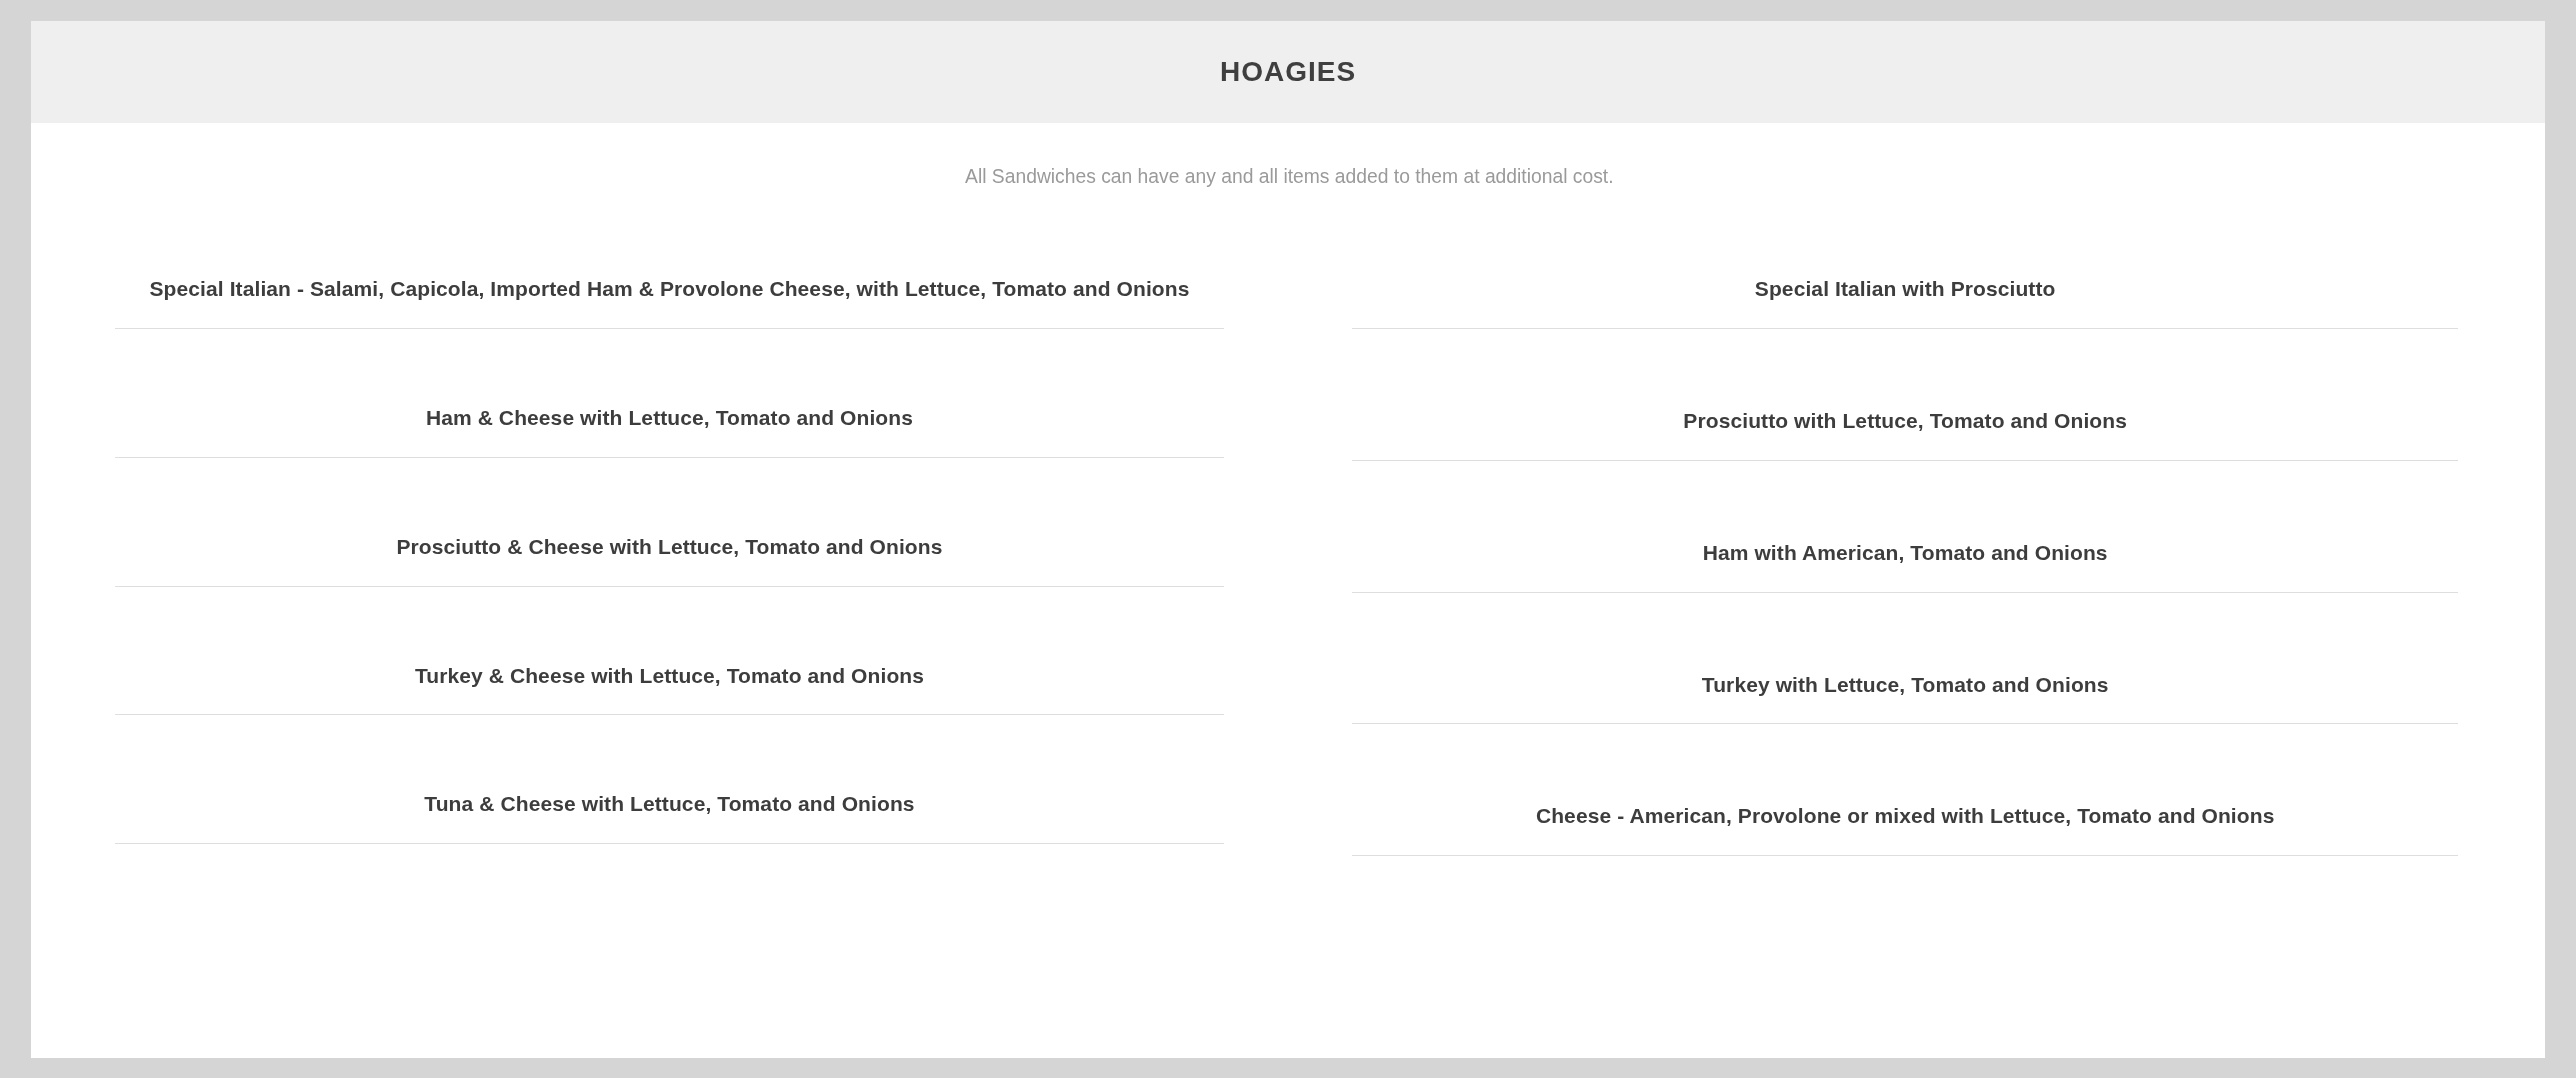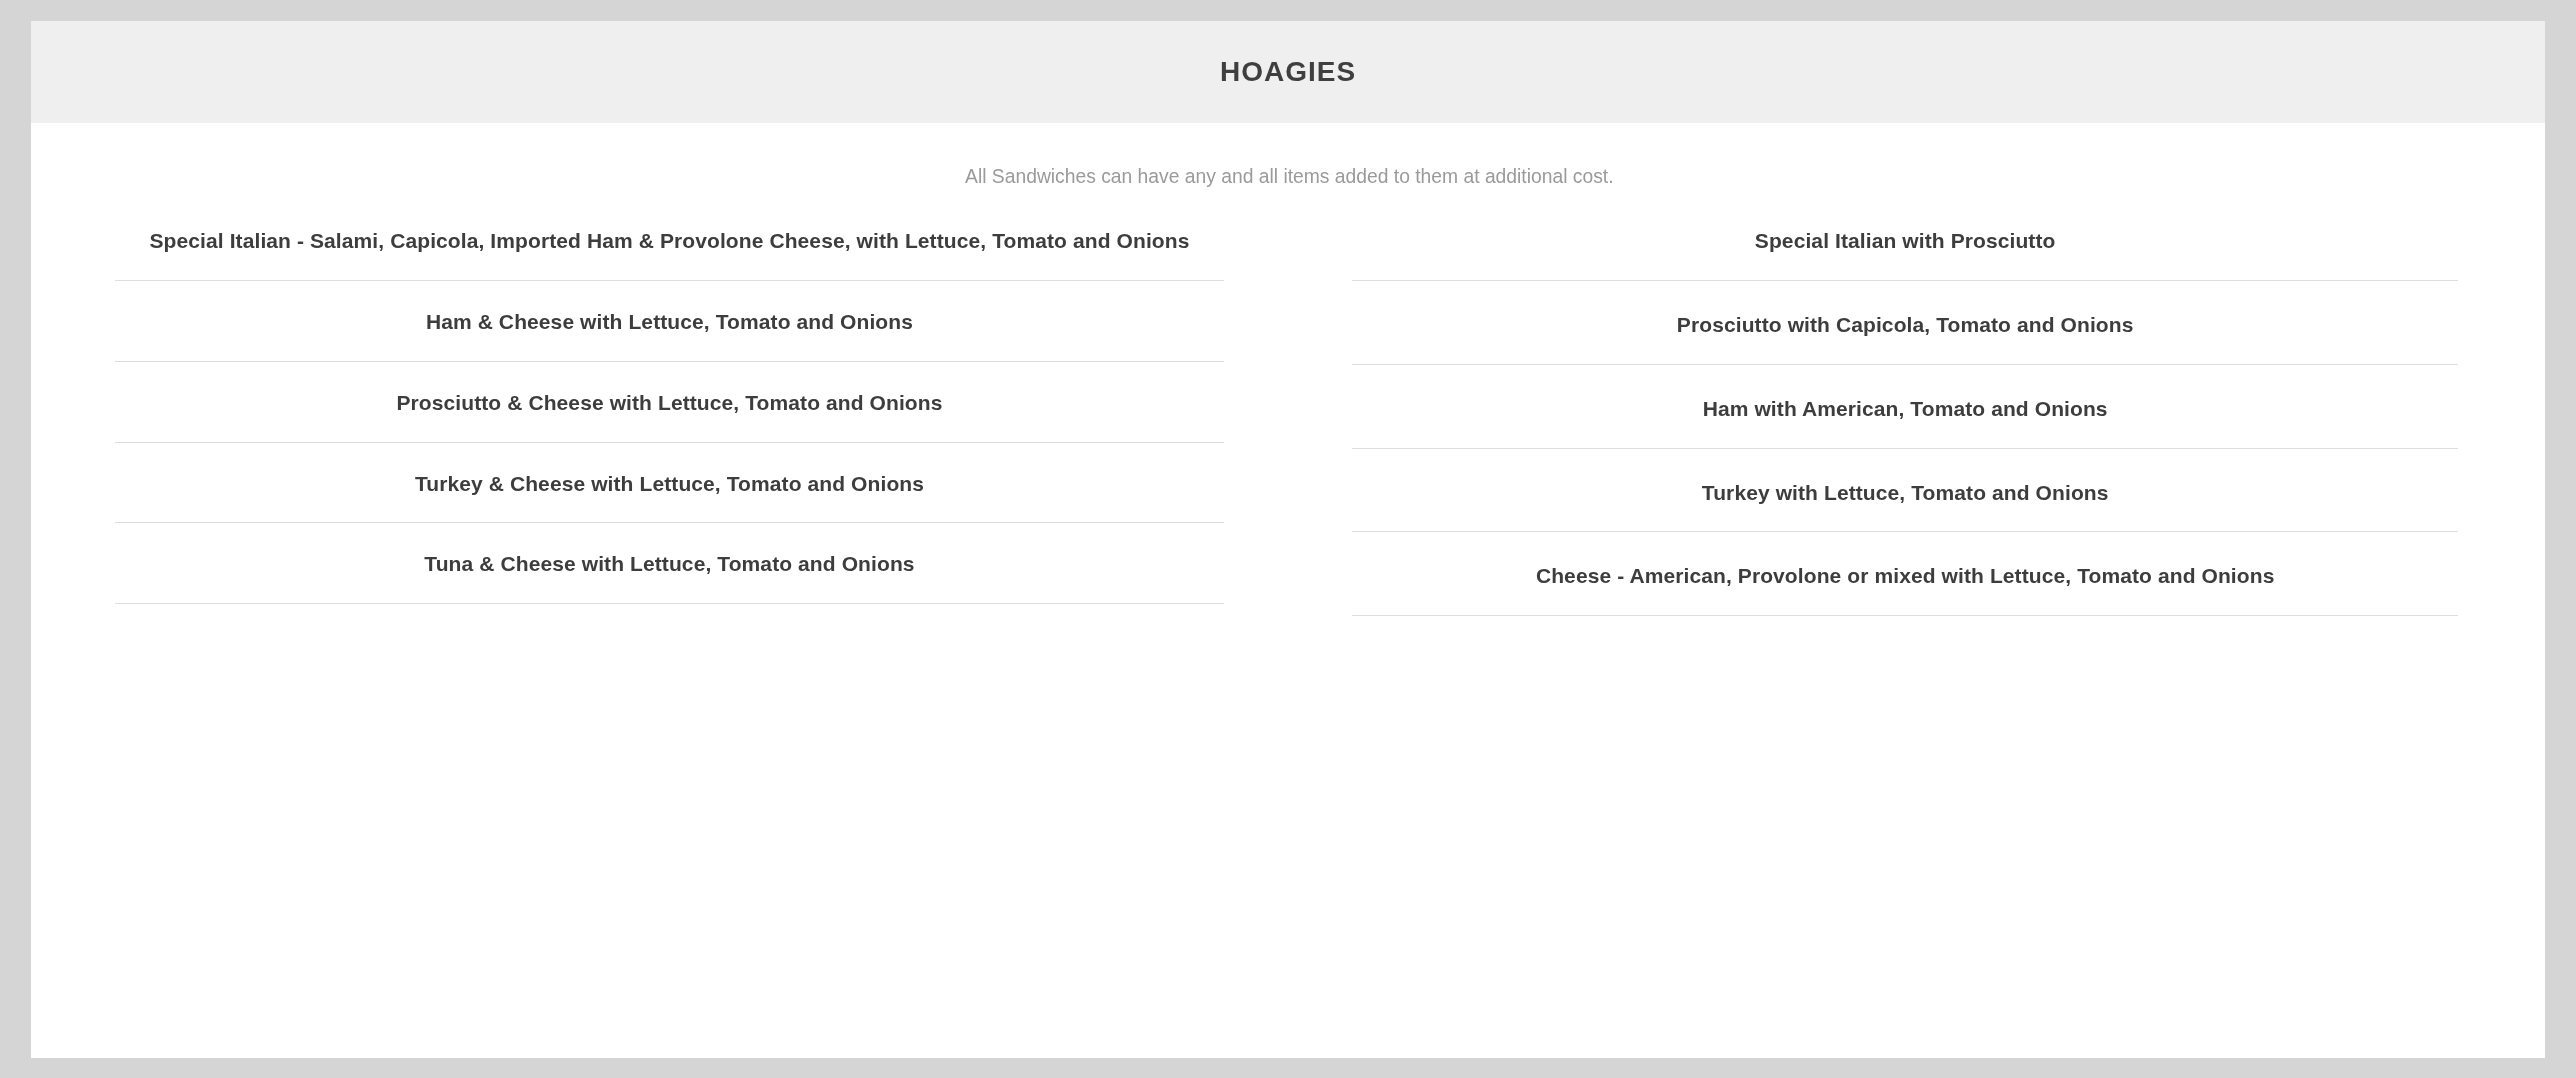--- a/index.html
+++ b/index.html
@@ -96,20 +96,21 @@
   .menu-item:first-child {
     padding-top: 0;
   }
 
   .item-name {
     font-size: 21px;
     font-weight: bold;
     color: #3d3d3d;
     line-height: 1.35;
     letter-spacing: 0.1px;
+    margin-top: 48px;
   }
 
   .col-right .menu-item {
   }
   .col-right .menu-item + .menu-item {
     padding-top: 30px;
   }
 </style>
 </head>
 <body>
@@ -151,21 +152,21 @@
 
         </div>
 
         <div class="col col-right">
 
           <div class="menu-item">
             <div class="item-name">Special Italian with Prosciutto</div>
           </div>
 
           <div class="menu-item">
-            <div class="item-name">Prosciutto with Capicola, Tomato and Onions</div>
+            <div class="item-name">Prosciutto with Lettuce, Tomato and Onions</div>
           </div>
 
           <div class="menu-item">
             <div class="item-name">Ham with American, Tomato and Onions</div>
           </div>
 
           <div class="menu-item">
             <div class="item-name">Turkey with Lettuce, Tomato and Onions</div>
           </div>
 

